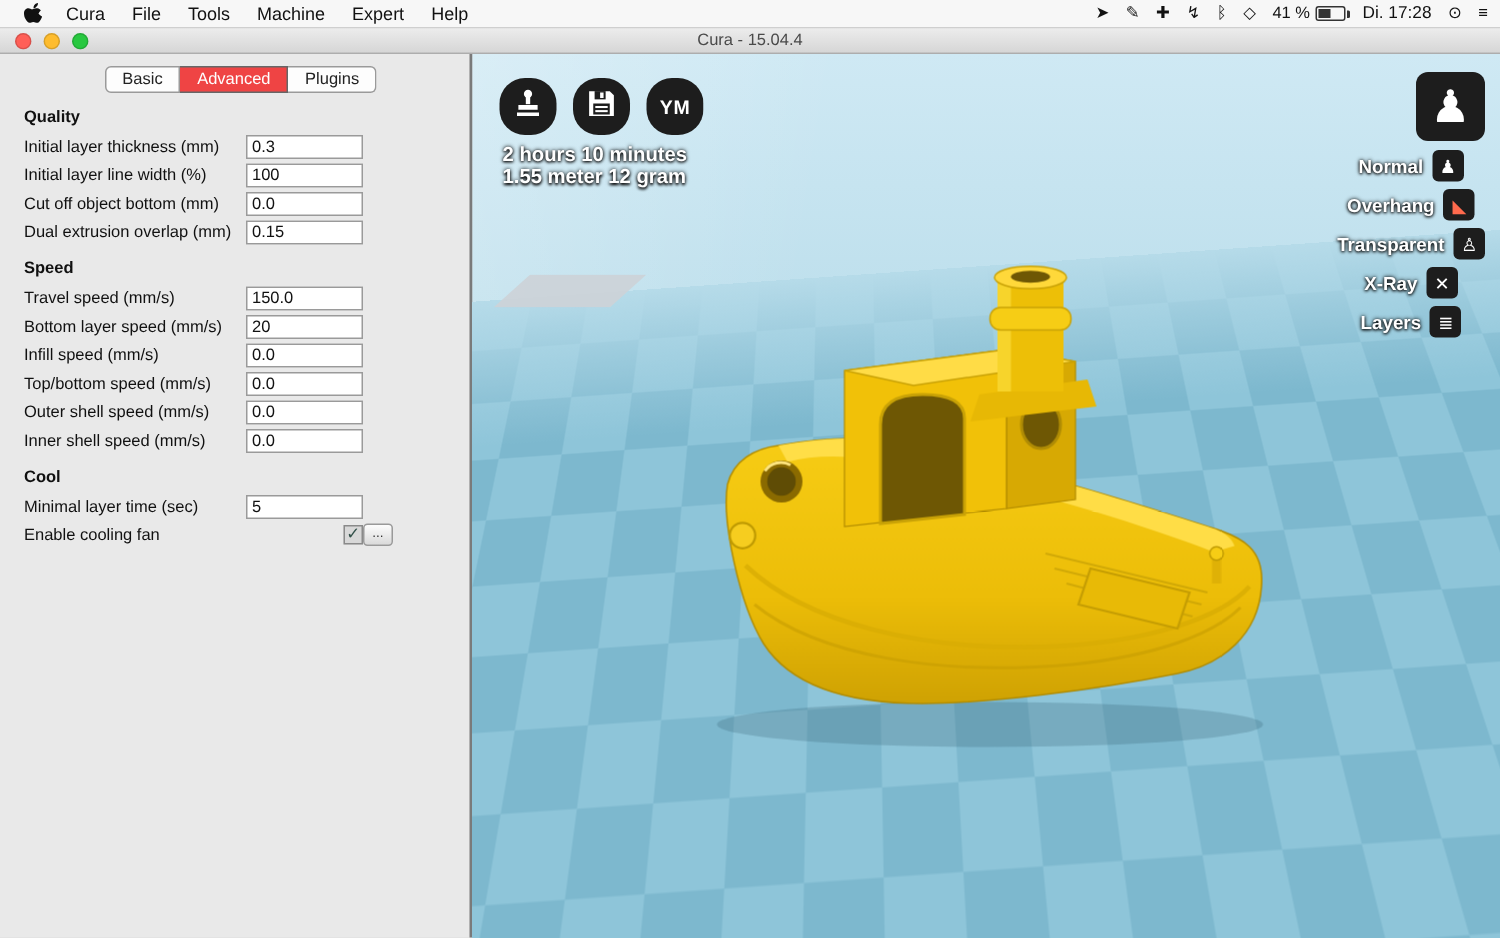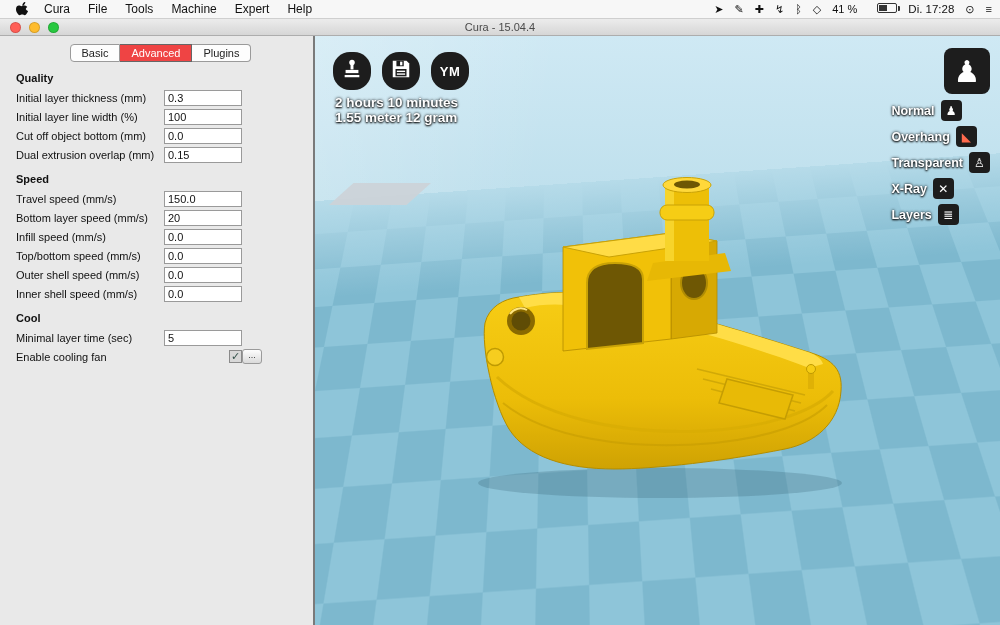--- a/index.html
+++ b/index.html
@@ -7,21 +7,21 @@
   body{font-family:"Liberation Sans",sans-serif;background:#ddd;position:relative;color:#111}
 
   
   .menubar{height:19px;background:#f7f7f7;border-bottom:1px solid #cfcfcf;display:flex;align-items:center;padding:0 8px;font-size:12px}
   .apple-logo{display:flex;align-items:center;padding:0 7px}
   .apple-logo svg{fill:#111}
   .menu-app{font-weight:400;padding:0 9px}
   .menu-item{padding:0 9px}
   .menu-right{margin-left:auto;display:flex;align-items:center;gap:11px;font-size:11px}
   .status-icon{font-size:11px;line-height:1}
-  .battery-wrap{display:flex;align-items:flex-start;gap:20px}
+  .battery-wrap{display:flex;align-items:center;gap:4px}
   .battery{width:20px;height:10px;border:1px solid #333;border-radius:2px;position:relative;display:inline-block}
   .battery::before{content:"";position:absolute;left:1px;top:1px;bottom:1px;width:40%;background:#333}
   .battery::after{content:"";position:absolute;right:-4px;top:2px;width:2px;height:5px;background:#333;border-radius:0 1px 1px 0}
   .clock{font-size:11.5px}
 
   
   .titlebar{height:17px;background:linear-gradient(#ececec,#d6d6d6);border-bottom:1px solid #adadad;position:relative;display:flex;align-items:center;justify-content:center;font-size:11px;color:#4a4a4a}
   .lights{position:absolute;left:10px;top:3px;display:flex;gap:8px}
   .light{width:11px;height:11px;border-radius:50%;border:1px solid rgba(0,0,0,.15)}
   .light.red{background:#ff5f57}.light.yellow{background:#febc2e}.light.green{background:#28c840}
@@ -52,21 +52,21 @@
   .floor::after{content:"";position:absolute;inset:0;background:linear-gradient(#b6dbe9,rgba(182,219,233,0) 16%,rgba(10,40,60,0) 70%,rgba(10,40,60,.08))}
   .platform{position:absolute;left:14px;top:147px;width:102px;height:22px;background:#ccd3d8;clip-path:polygon(24% 0,100% 0,76% 100%,0 100%);opacity:.95}
 
   .vp-toolbar{position:absolute;left:18px;top:16px;display:flex;gap:11px}
   .tool-btn{width:38px;height:38px;background:#1d1d1d;border-radius:17px;display:flex;align-items:center;justify-content:center;color:#fff;cursor:pointer}
   .ym-text{font-weight:700;font-size:13px;letter-spacing:.5px}
 
   .estimates{position:absolute;left:20px;top:59px;color:#fff;font-weight:700;font-size:13.5px;line-height:1.12;text-shadow:0 0 3px #000,0 1px 2px #000}
 
   .view-big{position:absolute;right:10px;top:12px;width:46px;height:46px;background:#1d1d1d;border-radius:8px;color:#fff;display:flex;align-items:center;justify-content:center;font-size:30px;cursor:pointer}
-  .view-list{position:absolute;right:10px;top:64px;display:flex;flex-direction:column;gap:5px;align-items:flex-start}
+  .view-list{position:absolute;right:10px;top:64px;display:flex;flex-direction:column;gap:5px;align-items:center}
   .view-row{display:flex;align-items:center;gap:6px;cursor:pointer}
   .view-label{color:#fff;font-weight:700;font-size:12.5px;text-shadow:0 0 3px #000,0 1px 2px #000}
   .view-icon{width:21px;height:21px;background:#1d1d1d;border-radius:4px;color:#fff;display:flex;align-items:center;justify-content:center;font-size:12px}
   .view-icon.red{color:#ff6a4d}
 
   .benchy{position:absolute;left:160px;top:135px;width:380px;height:330px}
 
   
   .bottombar{height:9px;background:#191919}
 </style>

